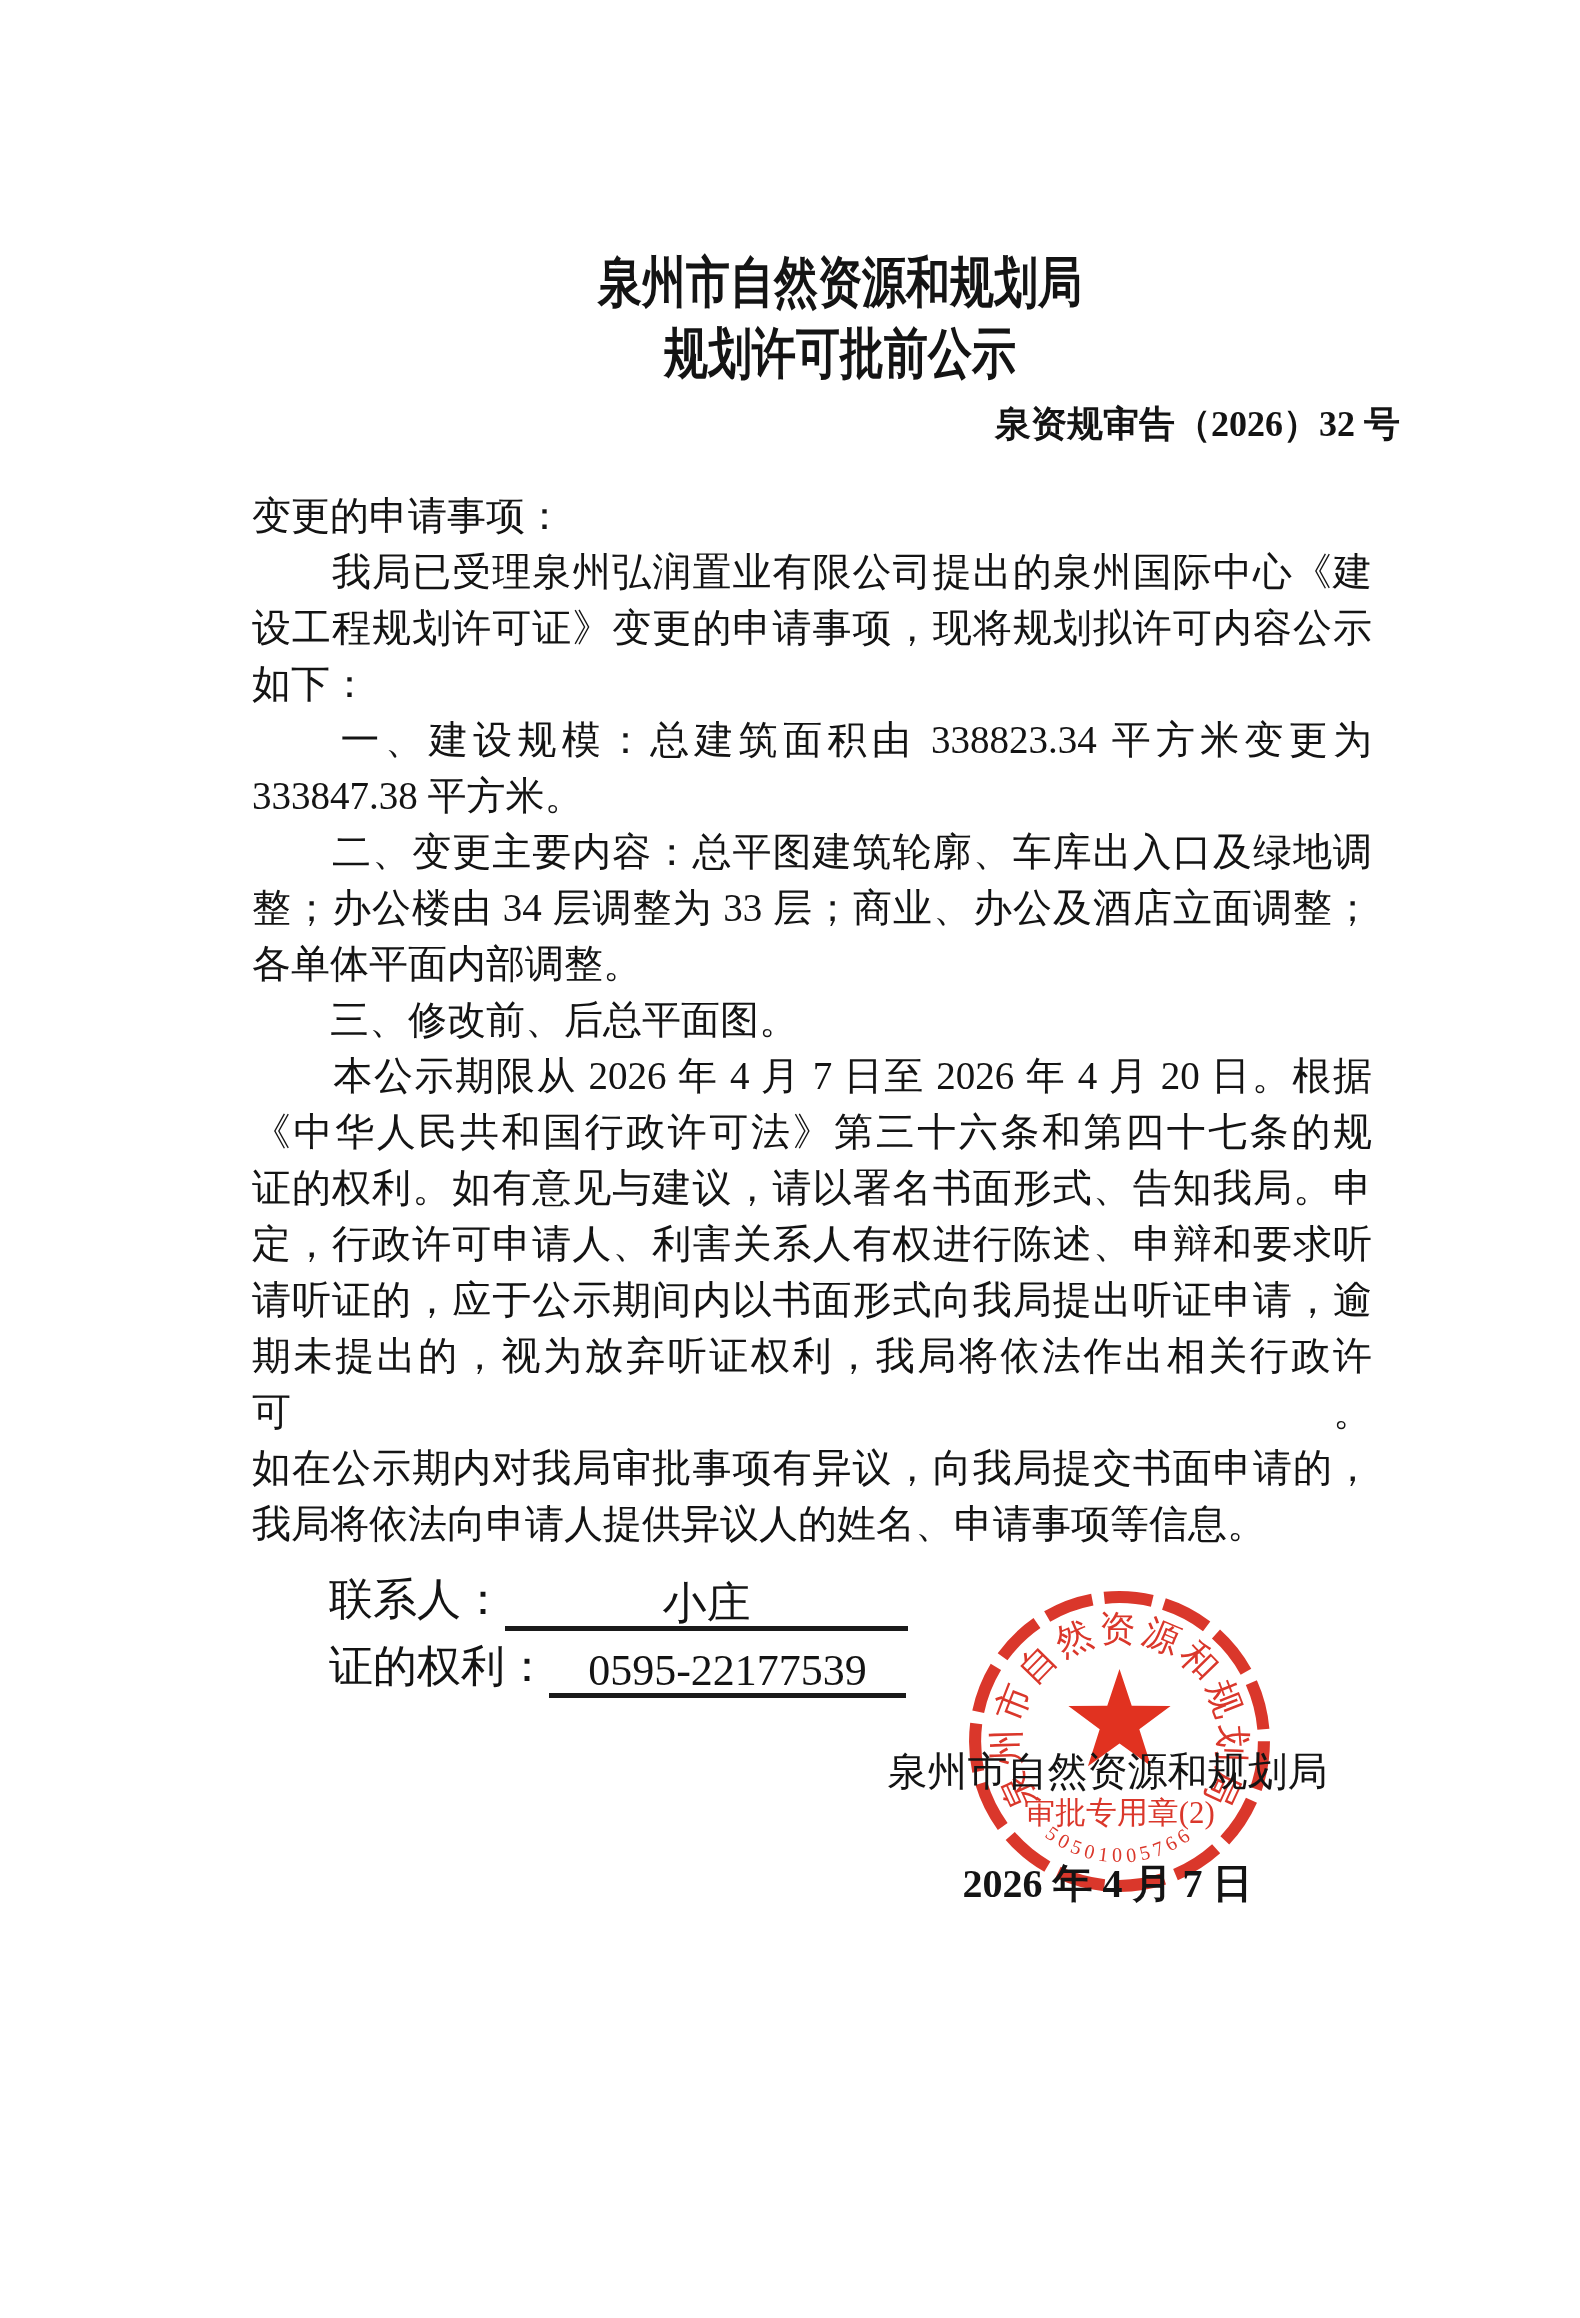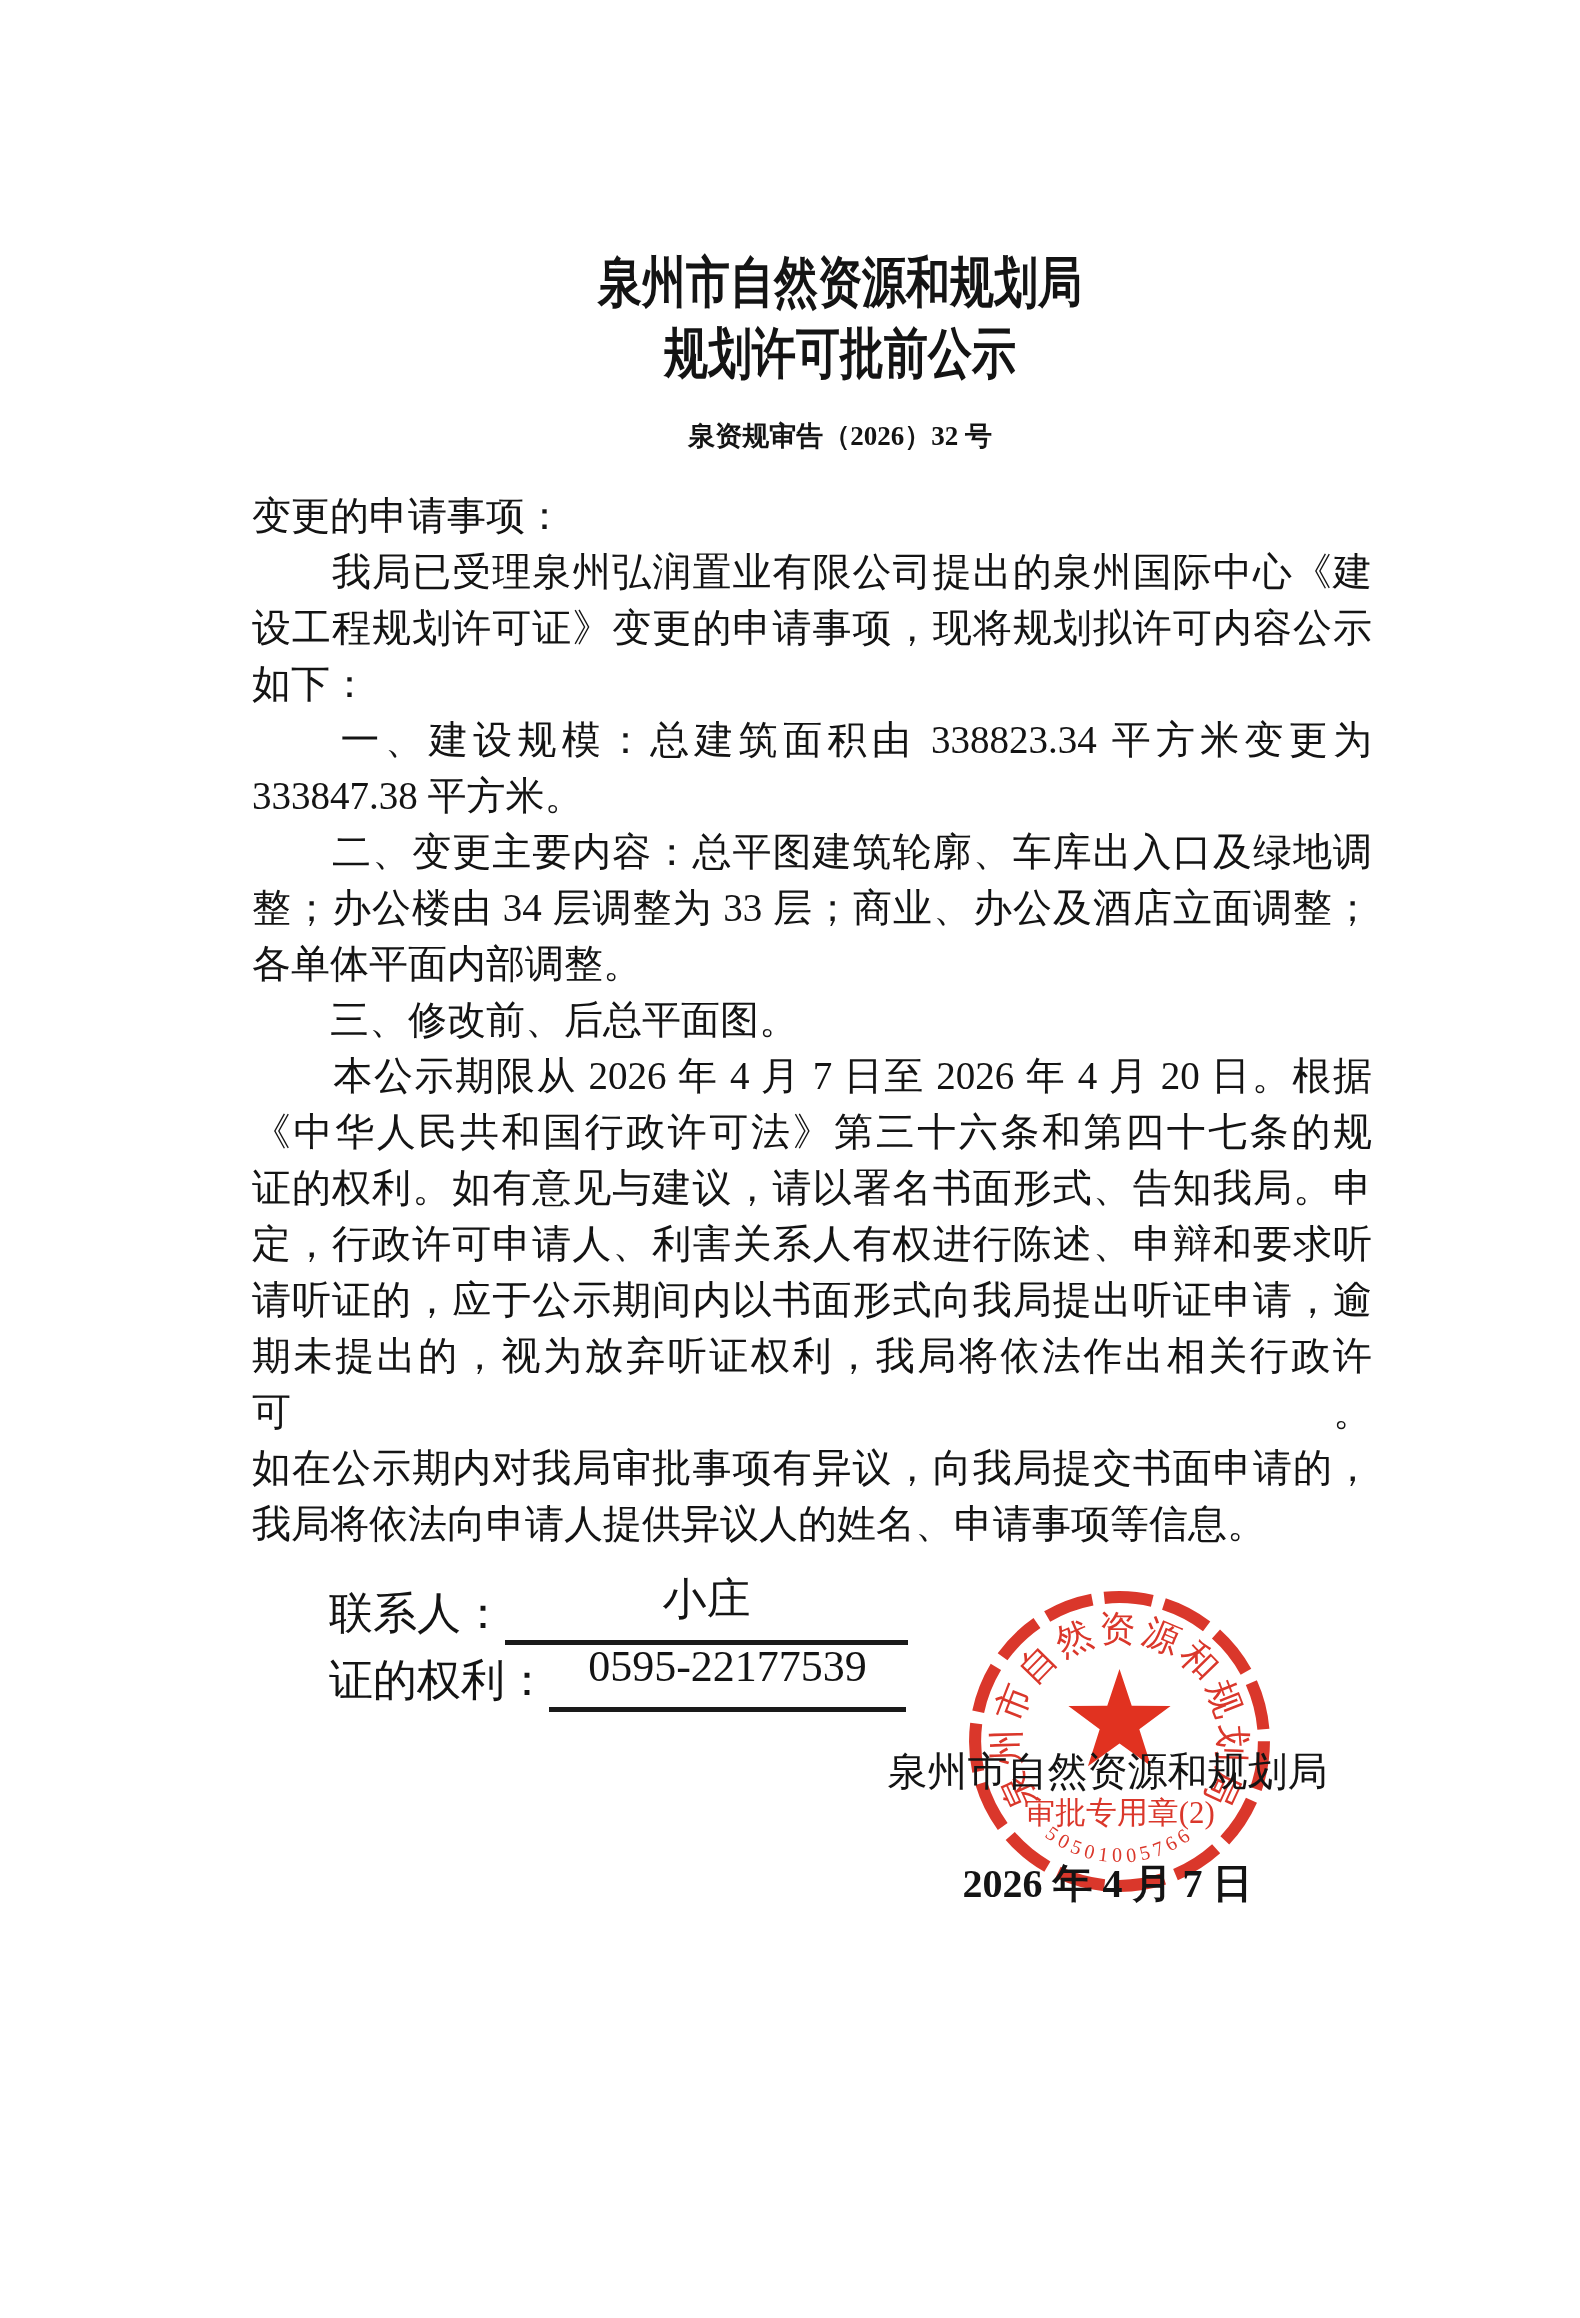--- a/index.html
+++ b/index.html
@@ -10,41 +10,41 @@
   }
   
   .doc-title {
     position:absolute; left:280px; width:1120px; text-align:center;
     font-size:55px; font-weight:bold; line-height:1.2; white-space:nowrap;
     transform:scaleX(0.80); transform-origin:center;
   }
   .doc-title.l1 { top:250px; }
   .doc-title.l2 { top:321px; }
   .doc-subtitle {
-    position:absolute; left:280px; width:1120px; top:400px; text-align:center;
-    font-size:27px; font-weight:bold; white-space:nowrap;margin-top:18px;
+    position:absolute; left:280px; width:1120px; top:400px; text-align:right;
+    font-size:36px; font-weight:bold; white-space:nowrap;
   }
   
   .body-text {
     position:absolute; left:252px; top:488px; width:1120px;
     font-size:39px; line-height:56px;
   }
   .body-line { width:100%; }
   .body-line.fill { text-align:justify; text-align-last:justify; }
   
   .contact-row {
     position:absolute; left:329px; display:flex; align-items:flex-end;
     font-size:44px; line-height:44px;
   }
   .contact-row.r1 { top:1578px; }
   .contact-row.r2 { top:1645px; }
   .contact-label { white-space:nowrap; padding-bottom:9.4px; }
   .contact-line {
     display:inline-block; border-bottom:5.4px solid #1a1a1a;
-    text-align:center; padding-bottom:18px;
+    text-align:center; padding-bottom:0;
   }
   .contact-line.person { width:403px; }
   .contact-line.phone  { width:357px; }
   
   .sign-block {
     position:absolute; left:886px; width:443px; text-align:center;
     font-size:40px; white-space:nowrap; z-index:3;
   }
   .sign-agency { top:1744px; }
   .sign-date   { top:1856px;font-weight:bold; }

